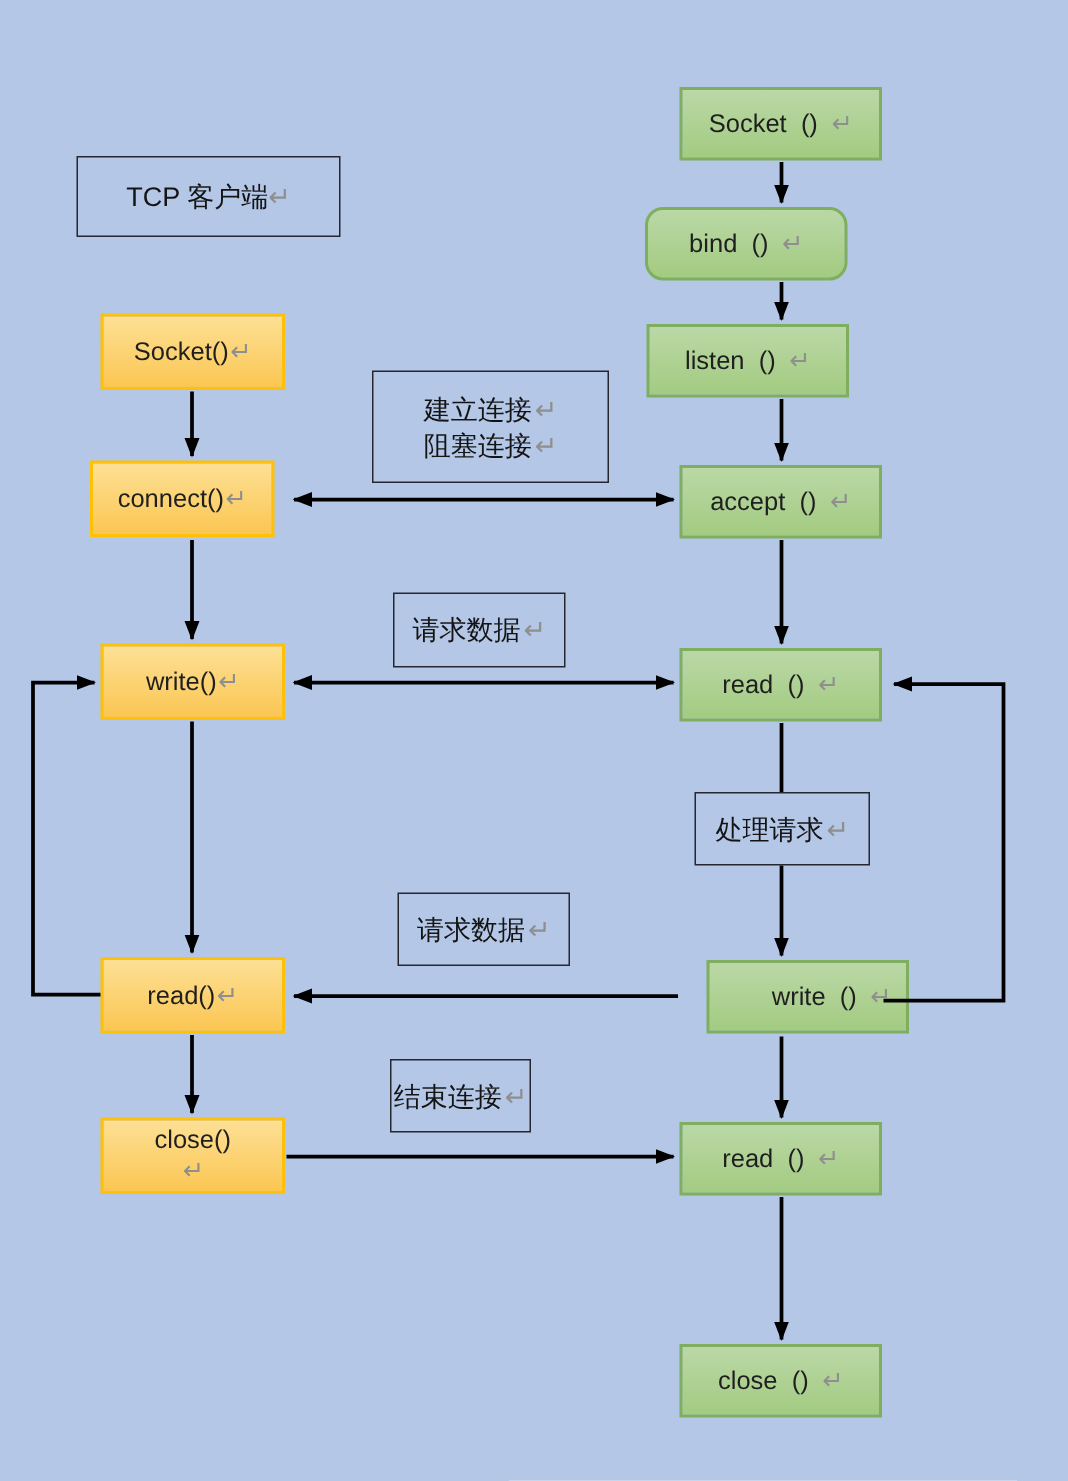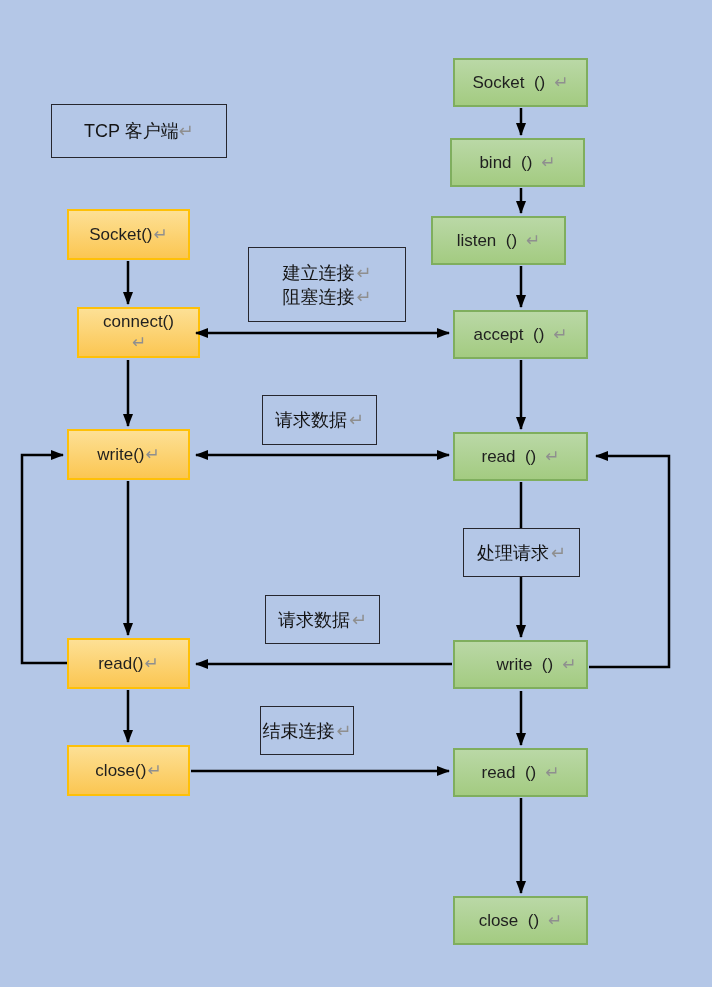--- a/index.html
+++ b/index.html
@@ -78,58 +78,58 @@
     <div class="line" style="display:flex;align-items:center;">
       <span class="lbl">TCP 客户端</span>
         <span class="ret">↵</span>
     </div>
   </div>
 
   <div class="node client-node" style="left:67px;top:209px;">
     <span class="lbl">Socket()</span>
       <span class="ret">↵</span>
   </div>
-  <div class="node client-node" style="left:77px;top:307px;flex-direction:column;">
+  <div class="node client-node" style="left:60px;top:307px;">
     <span class="lbl">connect()</span>
       <span class="ret">↵</span>
   </div>
   <div class="node client-node" style="left:67px;top:429px;">
     <span class="lbl">write()</span>
       <span class="ret">↵</span>
   </div>
   <div class="node client-node" style="left:67px;top:638px;">
     <span class="lbl">read()</span>
       <span class="ret">↵</span>
   </div>
-  <div class="node client-node" style="left:67px;top:745px;">
+  <div class="node client-node" style="left:67px;top:745px;flex-direction:column;">
     <span class="lbl">close()</span>
       <span class="ret">↵</span>
   </div>
 
   <div class="node server-node" style="left:453px;top:58px;">
     <span class="lbl">Socket  ()</span>
       <span class="ret">↵</span>
   </div>
-  <div class="node server-node" style="left:450px;top:138px;">
+  <div class="node server-node" style="left:430px;top:138px;border-radius:12px;">
     <span class="lbl">bind  ()</span>
       <span class="ret">↵</span>
   </div>
   <div class="node server-node" style="left:431px;top:216px;">
     <span class="lbl">listen  ()</span>
       <span class="ret">↵</span>
   </div>
   <div class="node server-node" style="left:453px;top:310px;">
     <span class="lbl">accept  ()</span>
       <span class="ret">↵</span>
   </div>
   <div class="node server-node" style="left:453px;top:432px;">
     <span class="lbl">read  ()</span>
       <span class="ret">↵</span>
   </div>
-  <div class="node server-node" style="left:453px;top:640px;padding-left:32px;">
+  <div class="node server-node" style="left:471px;top:640px;padding-left:32px;">
     <span class="lbl">write  ()</span>
       <span class="ret">↵</span>
   </div>
   <div class="node server-node" style="left:453px;top:748px;">
     <span class="lbl">read  ()</span>
       <span class="ret">↵</span>
   </div>
   <div class="node server-node" style="left:453px;top:896px;">
     <span class="lbl">close  ()</span>
       <span class="ret">↵</span>

